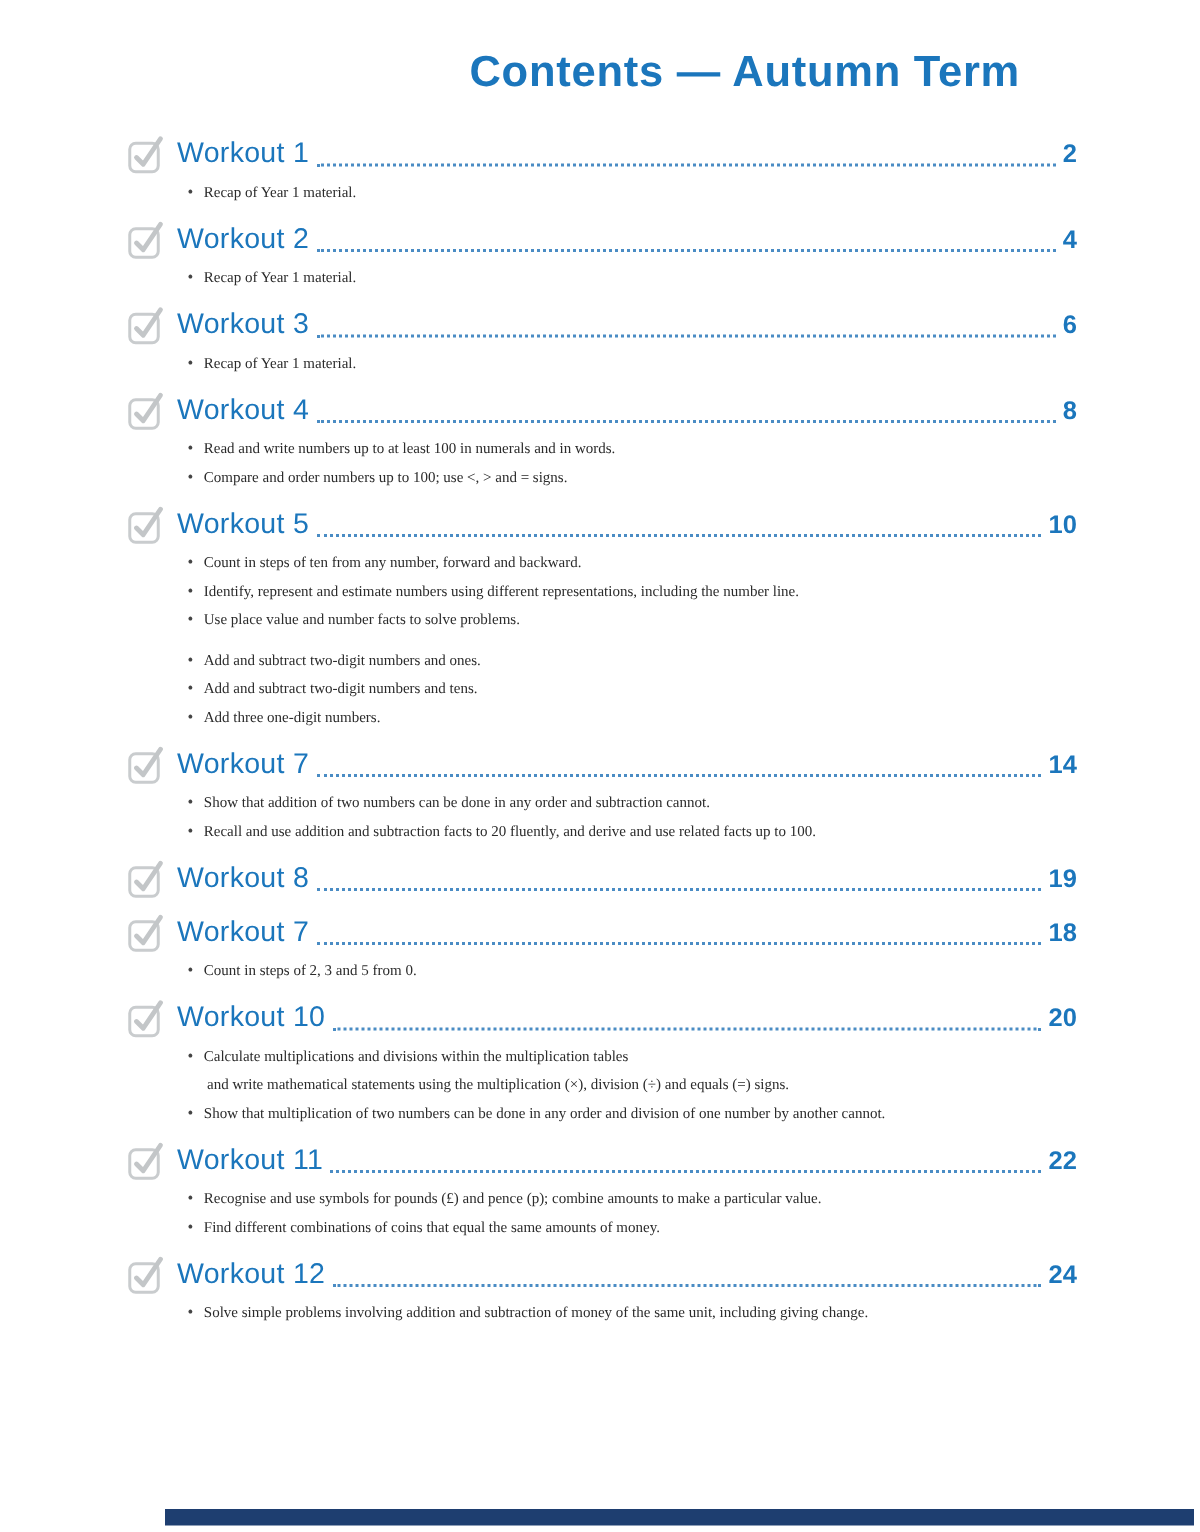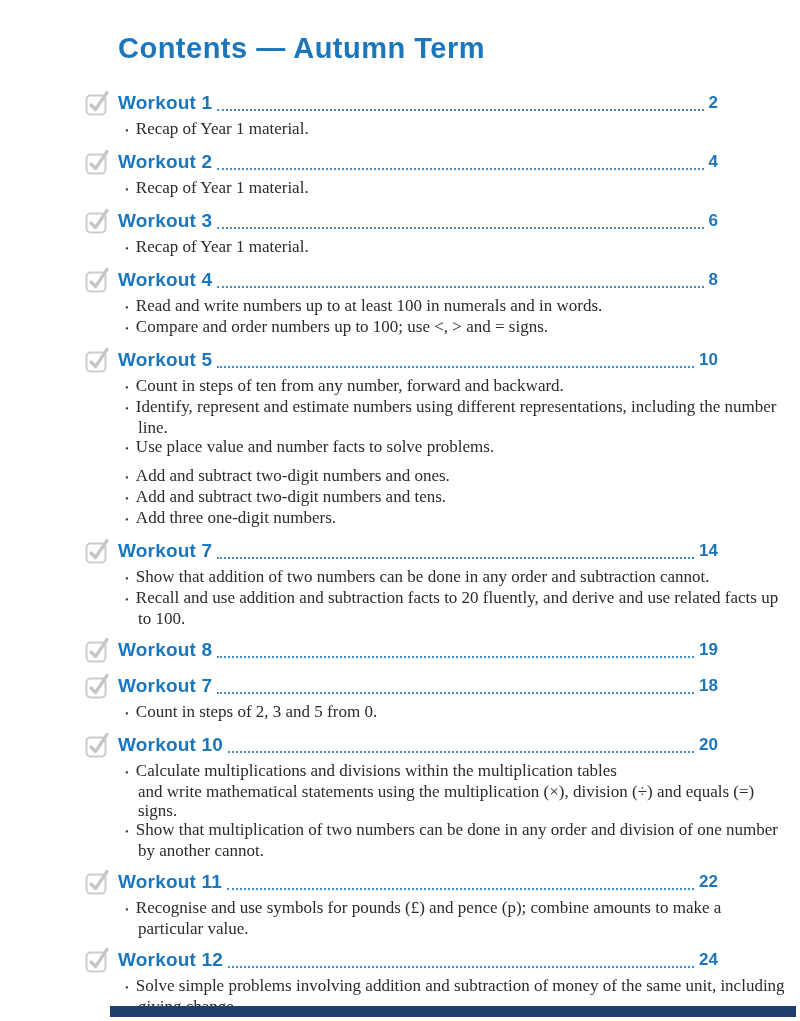--- a/index.html
+++ b/index.html
@@ -7,21 +7,21 @@
     position: relative;
     width: 800px;
     height: 1021px;
     background: #ffffff;
     box-sizing: border-box;
     padding: 26px 10px 0 118px;
     overflow: hidden;
     font-family: "Liberation Sans", sans-serif;
   }
   .title {
-    text-align: left;
+    text-align: right;
     color: #1b76bc;
     font-size: 29px;
     font-weight: bold;
     letter-spacing: 0.5px;
     margin: 6px 110px 24px 0;
     font-family: "Liberation Sans", sans-serif;
   }
   .entry { margin-bottom: 8px; }
   .entry-row {
     display: flex;
@@ -34,21 +34,21 @@
     width: 27px;
     height: 27px;
     margin-left: -34px;
     margin-right: 7px;
     flex: none;
     display: inline-block;
   }
   .entry-title {
     color: #1b76bc;
     font-size: 19px;
-    font-weight: bold;
+    font-weight: normal;
     white-space: nowrap;
     letter-spacing: 0.2px;
   }
   .dots {
     flex: 1;
     border-bottom: 2px dotted #4a8cc4;
     margin: 0 5px 6px 5px;
     align-self: flex-end;
     min-width: 30px;
   }
@@ -59,21 +59,21 @@
     white-space: nowrap;
   }
   ul.bullets {
     margin: 0;
     padding: 0 0 0 7px;
     list-style: none;
   }
   ul.bullets li {
     color: #2b2b2b;
     font-family: "Liberation Serif", serif;
-    font-size: 17px;
+    font-size: 10px;
     line-height: 19px;
     padding-left: 13px;
     text-indent: -13px;
     white-space: pre-line;
   }
   ul.bullets li::before {
     content: "\2022";
     color: #444444;
     margin-right: 7px;
     font-size: 11px;
@@ -264,20 +264,21 @@
           <rect x="2.5" y="5.5" width="19" height="19" rx="4" fill="#ffffff" stroke="#c9ccce" stroke-width="2"></rect>
           <path d="M7 15 L11.5 19.5 L23 2.5" fill="none" stroke="#c3c6c8" stroke-width="3.2" stroke-linecap="round" stroke-linejoin="round"></path>
         </svg>
       </span>
       <span class="entry-title">Workout 11</span>
       <span class="dots"></span>
       <span class="entry-page">22</span>
     </div>
     <ul class="bullets">
           <li>Recognise and use symbols for pounds (£) and pence (p); combine amounts to make a particular value.</li>
+          <li>Find different combinations of coins that equal the same amounts of money.</li>
         </ul>
   </div>
 
   <div class="entry">
     <div class="entry-row">
       <span class="checkbox">
         <svg width="27" height="27" viewBox="0 0 27 27" aria-hidden="true">
           <rect x="2.5" y="5.5" width="19" height="19" rx="4" fill="#ffffff" stroke="#c9ccce" stroke-width="2"></rect>
           <path d="M7 15 L11.5 19.5 L23 2.5" fill="none" stroke="#c3c6c8" stroke-width="3.2" stroke-linecap="round" stroke-linejoin="round"></path>
         </svg>

